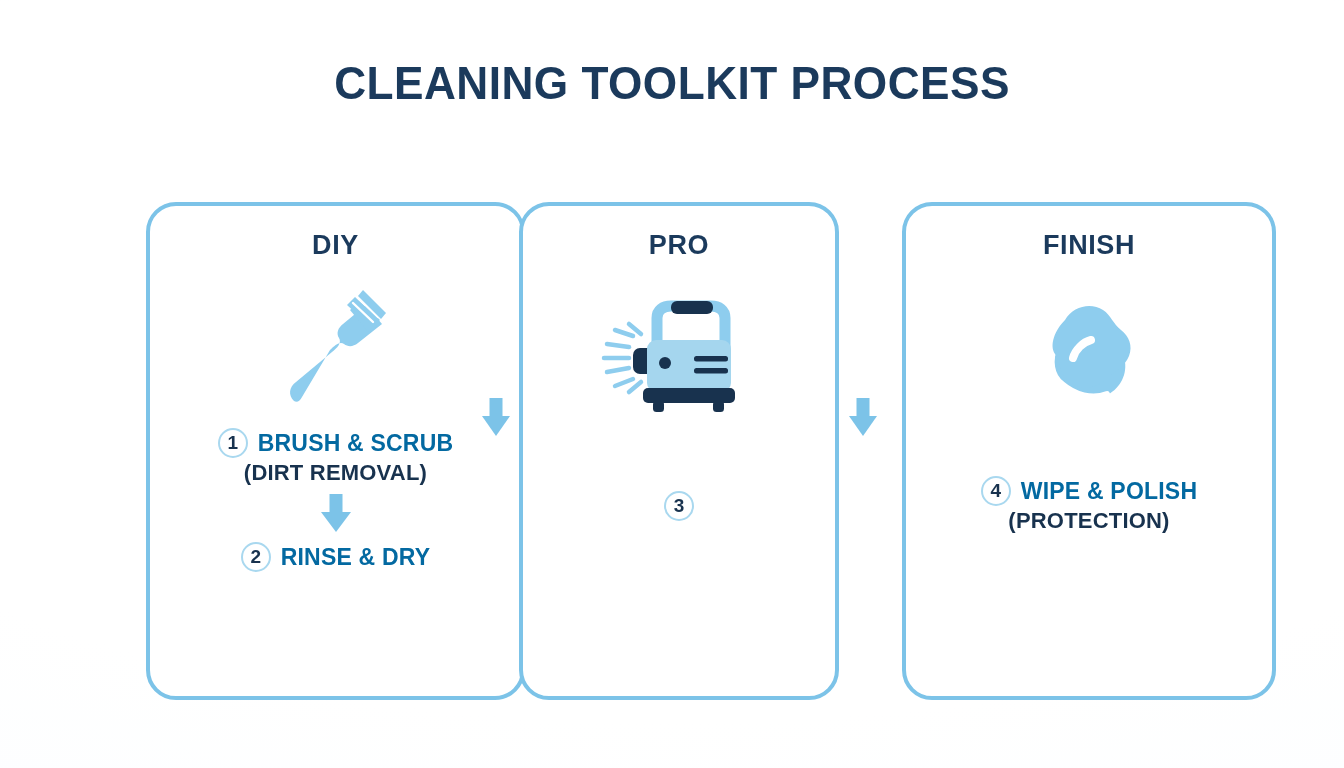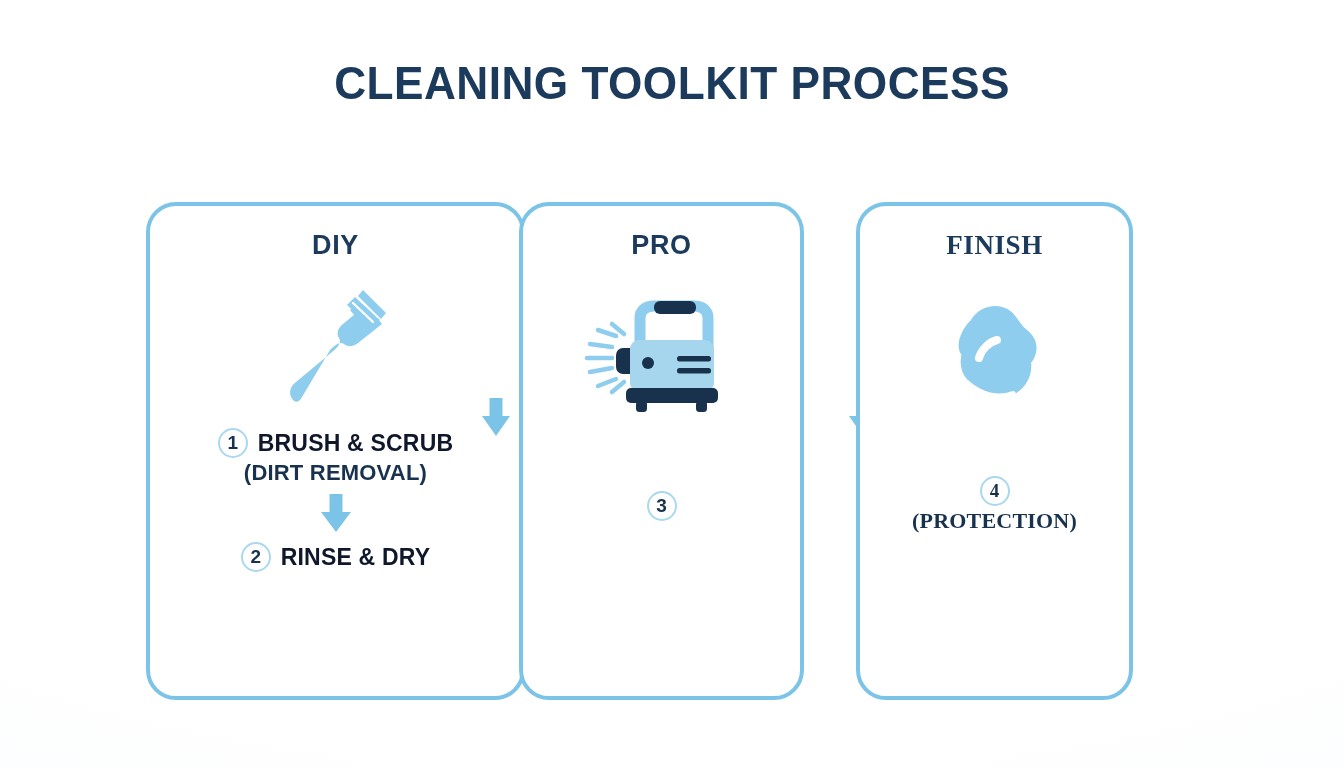--- a/index.html
+++ b/index.html
@@ -46,22 +46,22 @@
   .card {
     position: absolute;
     top: 202px;
     height: 498px;
     border: 4px solid #7cc3e8;
     border-radius: 30px;
     background: #ffffff;
     box-sizing: border-box;
   }
   #card-0 { left: 146px; width: 379px; }
-  #card-1 { left: 519px; width: 285px; }
-  #card-2 { left: 856px; width: 277px; font-family: Liberation Serif, serif; }
+  #card-1 { left: 519px; width: 320px; }
+  #card-2 { left: 902px; width: 374px; }
 
   .card-header {
     position: absolute;
     top: 24px;
     left: 0;
     width: 100%;
     text-align: center;
     font-size: 27px;
     font-weight: bold;
     letter-spacing: 0.6px;
@@ -110,21 +110,21 @@
     color: #18324e;
     font-size: 19px;
     font-weight: bold;
     line-height: 26px;
     text-align: center;
     box-sizing: border-box;
   }
   .step-title {
     font-size: 23px;
     font-weight: bold;
-    color: #0f172a;
+    color: #0369a1;
     letter-spacing: 0.2px;
   }
   .step-sub {
     margin-top: 2px;
     font-size: 22px;
     font-weight: bold;
     color: #18324e;
     letter-spacing: 0.2px;
     white-space: nowrap;
   }
@@ -318,17 +318,18 @@
                C20 55 26 40 36 30 Z" fill="#8ecdee"></path>
 
       <path d="M44 68 C46 60 54 52 62 50" fill="none" stroke="#ffffff" stroke-width="8" stroke-linecap="round"></path>
     </svg>
   </div>
 
   <div class="steps">
     <div class="step">
       <div class="step-line1">
         <div class="step-num">4</div>
+        <div class="step-title">WIPE &amp; POLISH</div>
       </div>
       <div class="step-sub">(PROTECTION)</div>
     </div>
   </div>
 </div>
 
 </body></html>

